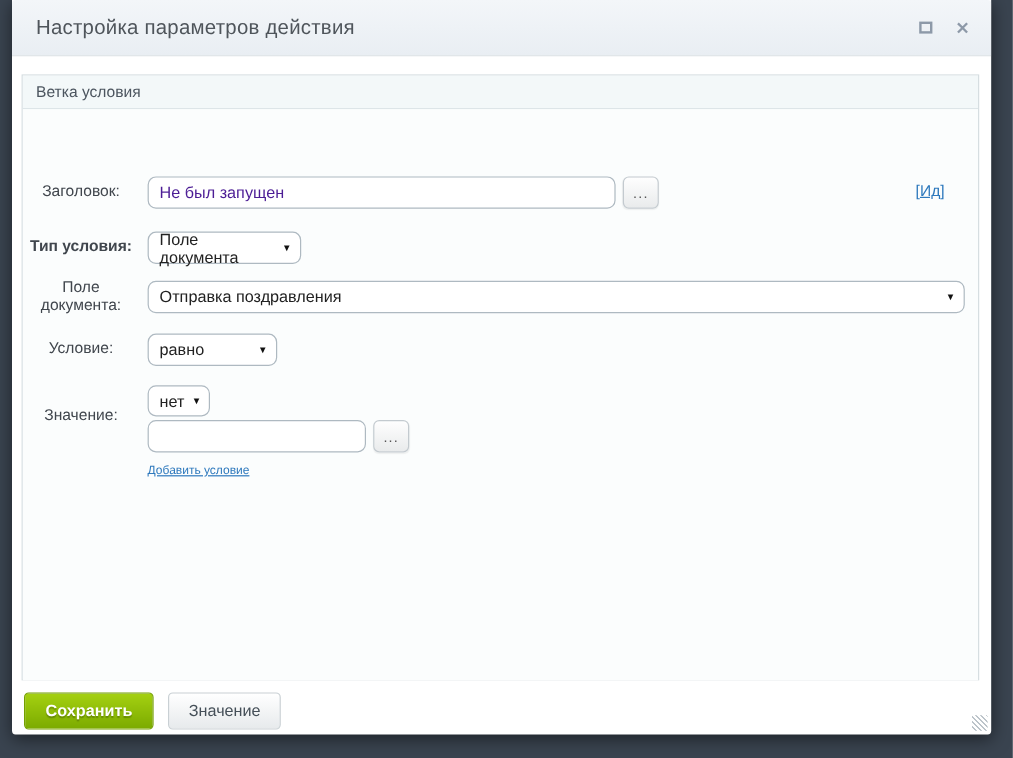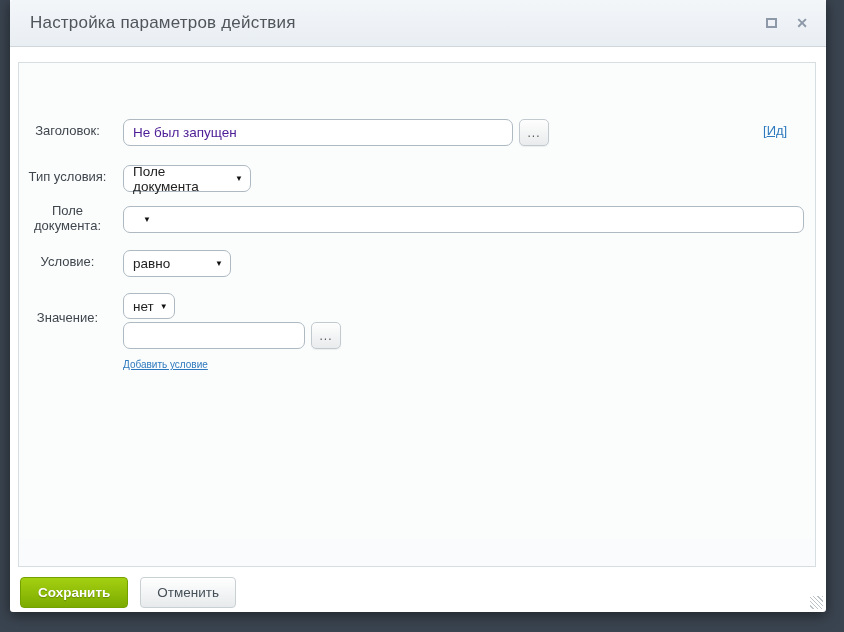--- a/index.html
+++ b/index.html
@@ -114,38 +114,40 @@
 
   <div class="titlebar">
     <span class="title">Настройка параметров действия</span>
     <span class="win-controls">
       <span class="maximize-box"></span>
       <span class="close-x">✕</span>
     </span>
   </div>
 
   <div class="panel">
+    <div class="panel-header">Ветка условия</div>
     <div class="panel-body">
 
       <div class="flabel" style="top:60px;">Заголовок:</div>
       <input class="text-input" style="left: 104px; top: 56px; width: 390px;" value="Не был запущен">
       <div class="dots-btn" style="left:500px; top:56px;">...</div>
       <div class="id-link-wrap"><span>[</span><a>Ид</a><span>]</span></div>
 
-      <div class="flabel" style="top:106px;">Тип условия:</div>
+      <div class="flabel" style="top:106px;font-weight:bold;">Тип условия:</div>
       <div class="sel" style="left:104px; top:102px; width:128px;">
         <span>Поле документа</span>
         <span class="arrow">▼</span>
       </div>
 
       <div class="flabel" style="top:124px;margin-top:16px;">
         <div>Поле</div>
         <div>документа:</div>
       </div>
       <div class="sel" style="left:104px; top:143px; width:681px;">
+        <span>Отправка поздравления</span>
         <span class="arrow">▼</span>
       </div>
 
       <div class="flabel" style="top:191px;">Условие:</div>
       <div class="sel" style="left:104px; top:187px; width:108px;">
         <span>равно</span>
         <span class="arrow">▼</span>
       </div>
 
       <div class="flabel" style="top:247px;">Значение:</div>
@@ -156,18 +158,18 @@
       <input class="text-input" style="left: 104px; top: 259px; width: 182px;" value="">
       <div class="dots-btn" style="left:292px; top:259px;">...</div>
 
       <a class="add-link">Добавить условие</a>
 
     </div>
   </div>
 
   <div class="footer-buttons">
     <button class="btn-save">Сохранить</button>
-    <button class="btn-cancel">Отменить</button>
+    <button class="btn-cancel">Значение</button>
   </div>
 
   <div class="resize-grip"></div>
 
 </div>
 
 </body></html>

